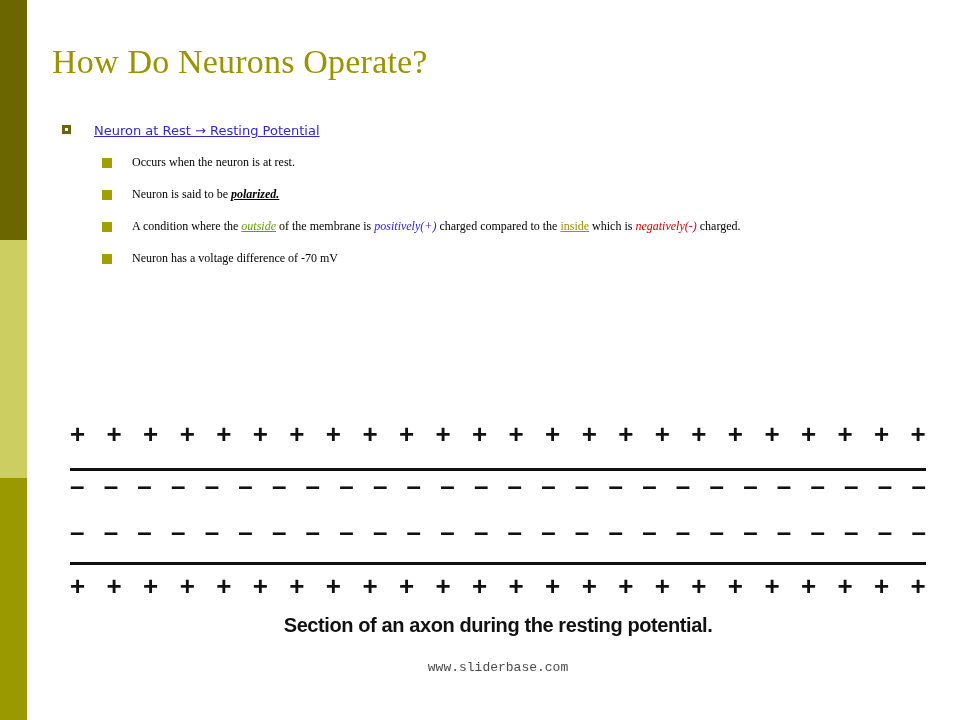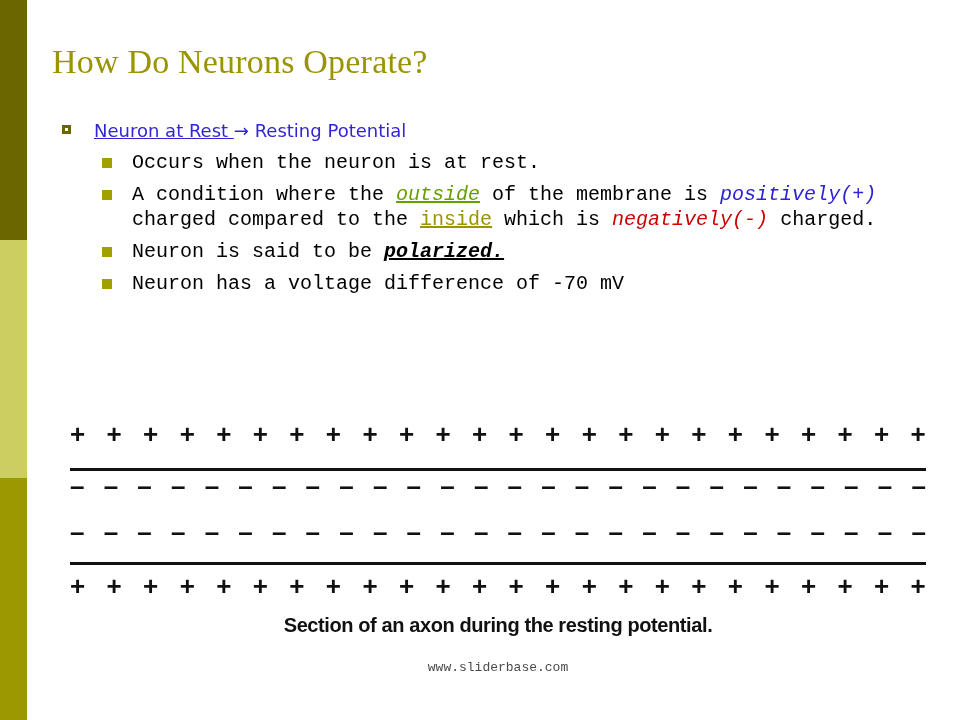--- a/index.html
+++ b/index.html
@@ -56,46 +56,47 @@
     position: absolute;
     left: 58px;
     top: 118px;
     width: 880px;
   }
 
   .lvl1 {
     position: relative;
     padding-left: 36px;
     font-family: "DejaVu Sans", sans-serif;
-    font-size: 18px;
+    font-size: 13px;
     line-height: 26px;
     color: #3226d4;
     margin-bottom: 6px;
+    text-decoration: underline;
   }
   .lvl1 .marker {
     position: absolute;
     left: 4px;
     top: 7px;
     width: 9px;
     height: 9px;
     border: 3px solid #6b6600;
     background: #ffffff;
     box-sizing: border-box;
   }
   .u { text-decoration: underline; }
 
   .lvl2-list {
     margin: 0;
     padding: 0 0 0 42px;
   }
   .lvl2 {
     position: relative;
     padding-left: 32px;
-    font-family: Liberation Mono, monospace;
-    font-size: 20px;
+    font-family: Liberation Serif, serif;
+    font-size: 12px;
     line-height: 25px;
     color: #000000;
     margin-bottom: 7px;
   }
   .lvl2 .marker2 {
     position: absolute;
     left: 2px;
     top: 8px;
     width: 10px;
     height: 10px;
@@ -203,25 +204,25 @@
       <span class="marker"></span><span class="u">Neuron at Rest </span><span>→</span><span> Resting Potential</span>
     </div>
 
     <div class="lvl2-list">
 
       <div class="lvl2">
         <span class="marker2"></span><span>Occurs when the neuron is at rest.</span>
       </div>
 
       <div class="lvl2">
+        <span class="marker2"></span><span>Neuron is said to be </span><span class="c-polarized">polarized.</span>
+      </div>
+
+      <div class="lvl2">
         <span class="marker2"></span><span>A condition where the </span><span class="c-outside">outside</span><span> of the membrane is </span><span class="c-pos">positively(+)</span><span> charged compared to the </span><span class="c-inside">inside</span><span> which is </span><span class="c-neg">negatively(-)</span><span> charged.</span>
-      </div>
-
-      <div class="lvl2">
-        <span class="marker2"></span><span>Neuron is said to be </span><span class="c-polarized">polarized.</span>
       </div>
 
       <div class="lvl2">
         <span class="marker2"></span><span>Neuron has a voltage difference of -70 mV</span>
       </div>
 
     </div>
   </div>
 
   <div class="diagram">

